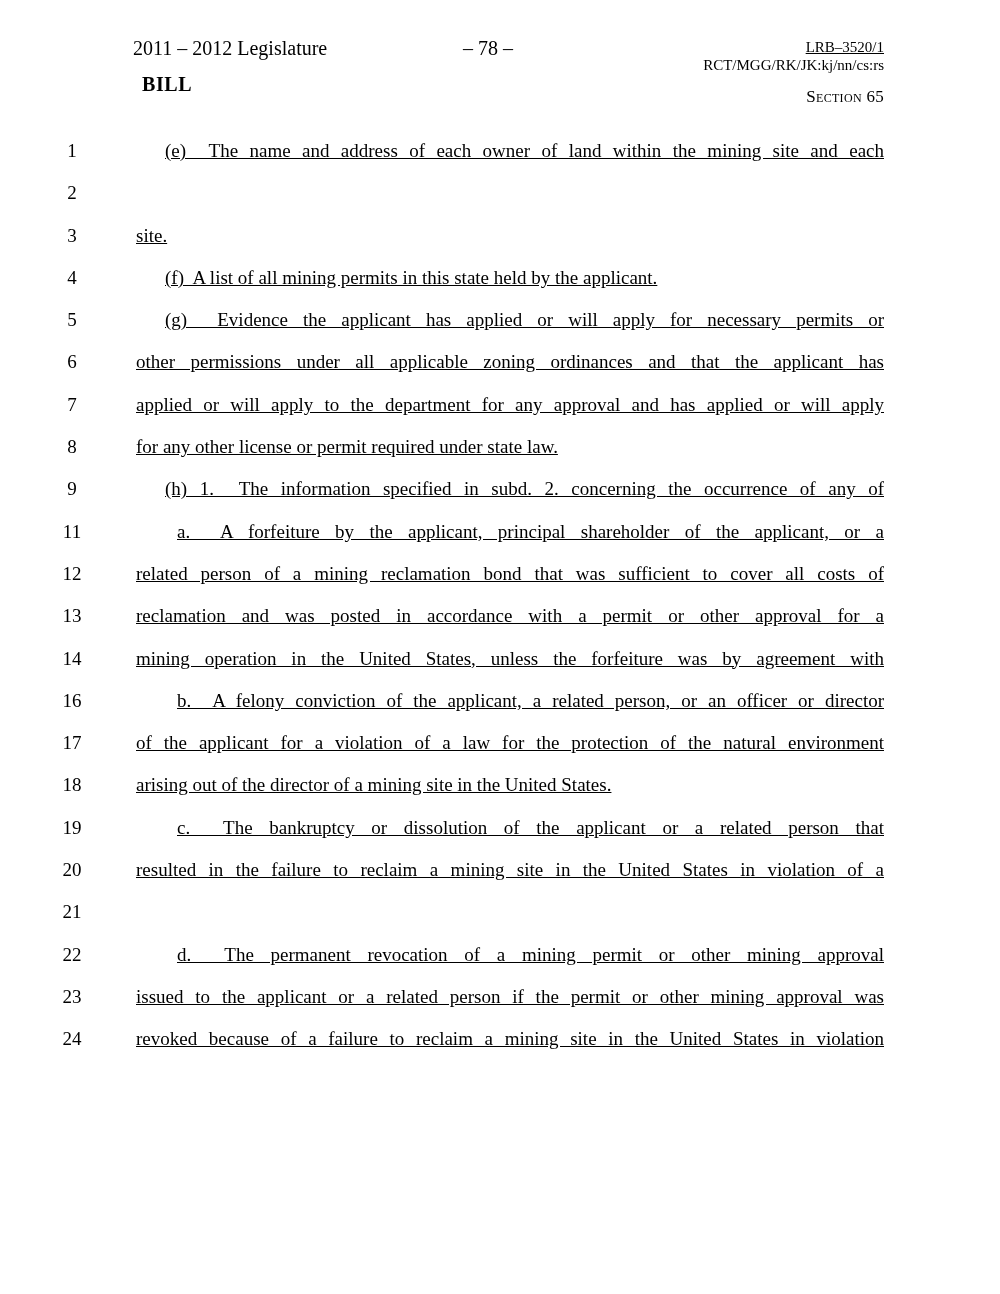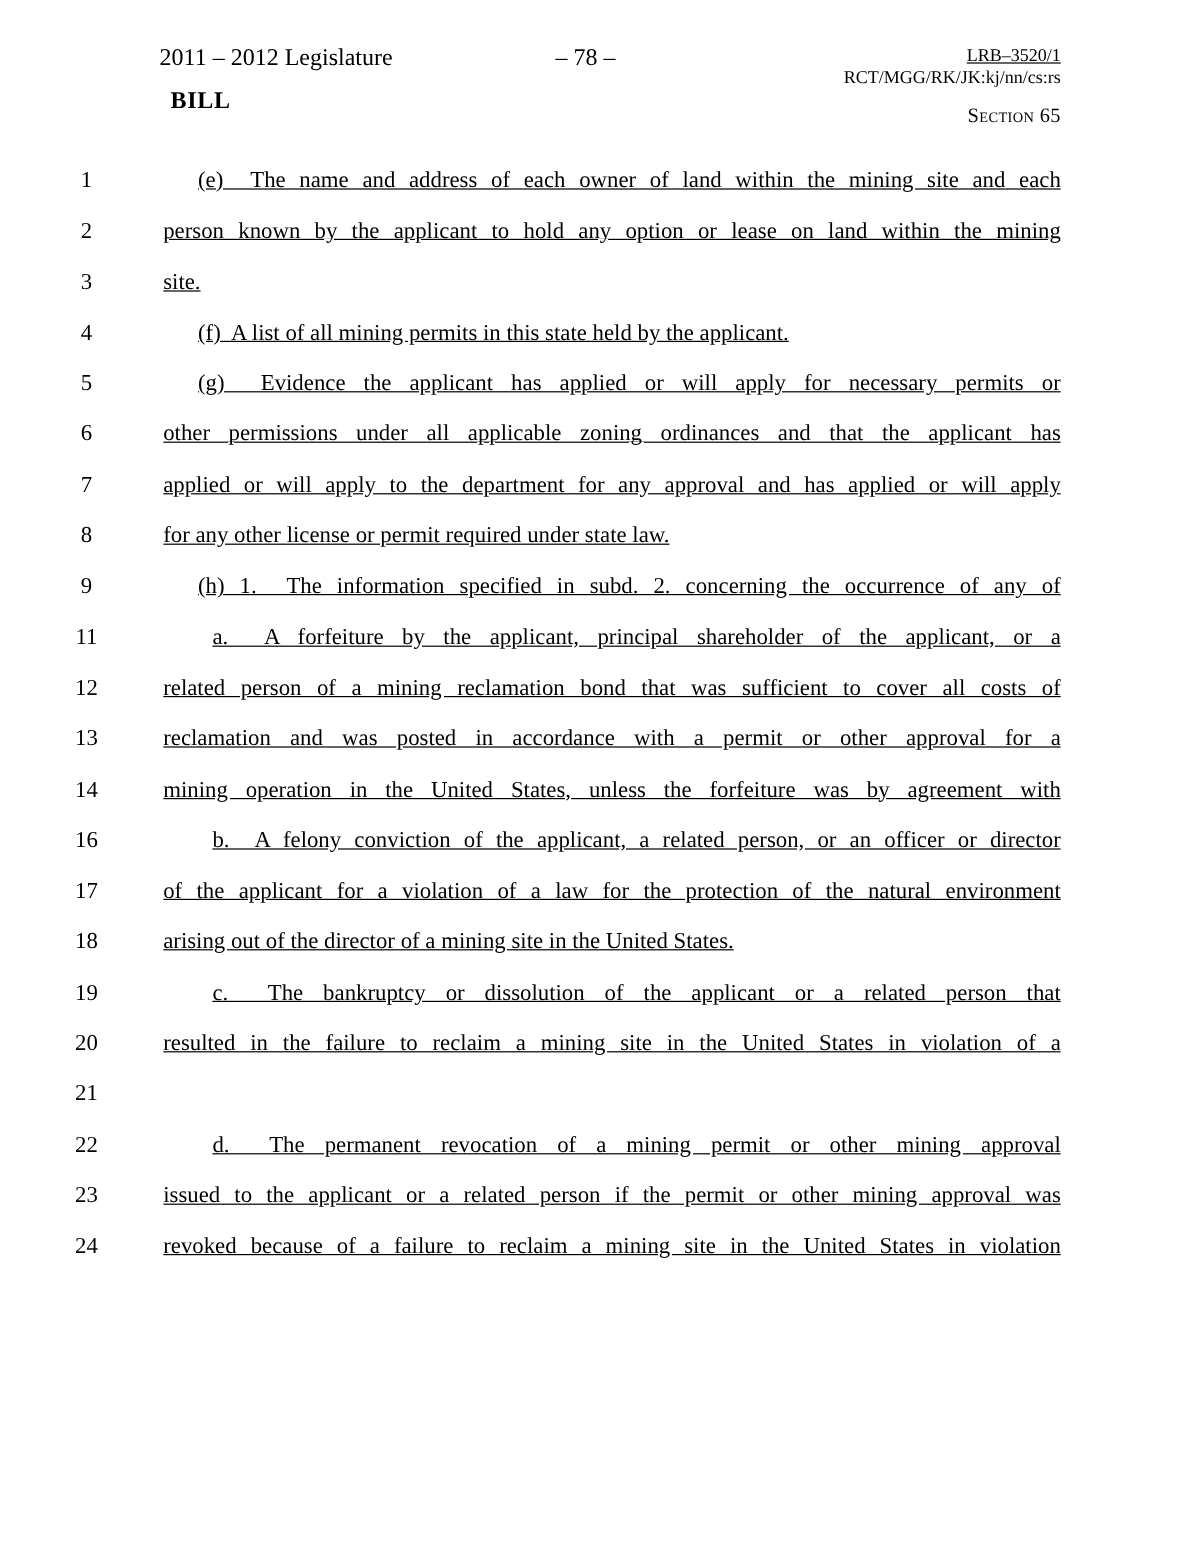--- a/index.html
+++ b/index.html
@@ -120,21 +120,20 @@
 
   <div class="body-lines">
 
       <div class="line">
         <span class="line-number">1</span>
         <span class="line-text justify indent-para">(e)  The name and address of each owner of land within the mining site and each</span>
       </div>
 
       <div class="line">
         <span class="line-number">2</span>
-        <span class="line-text justify">person known by the applicant to hold any option or lease on land within the mining</span>
       </div>
 
       <div class="line">
         <span class="line-number">3</span>
         <span class="line-text">site.</span>
       </div>
 
       <div class="line">
         <span class="line-number">4</span>
         <span class="line-text indent-para">(f)  A list of all mining permits in this state held by the applicant.</span>

